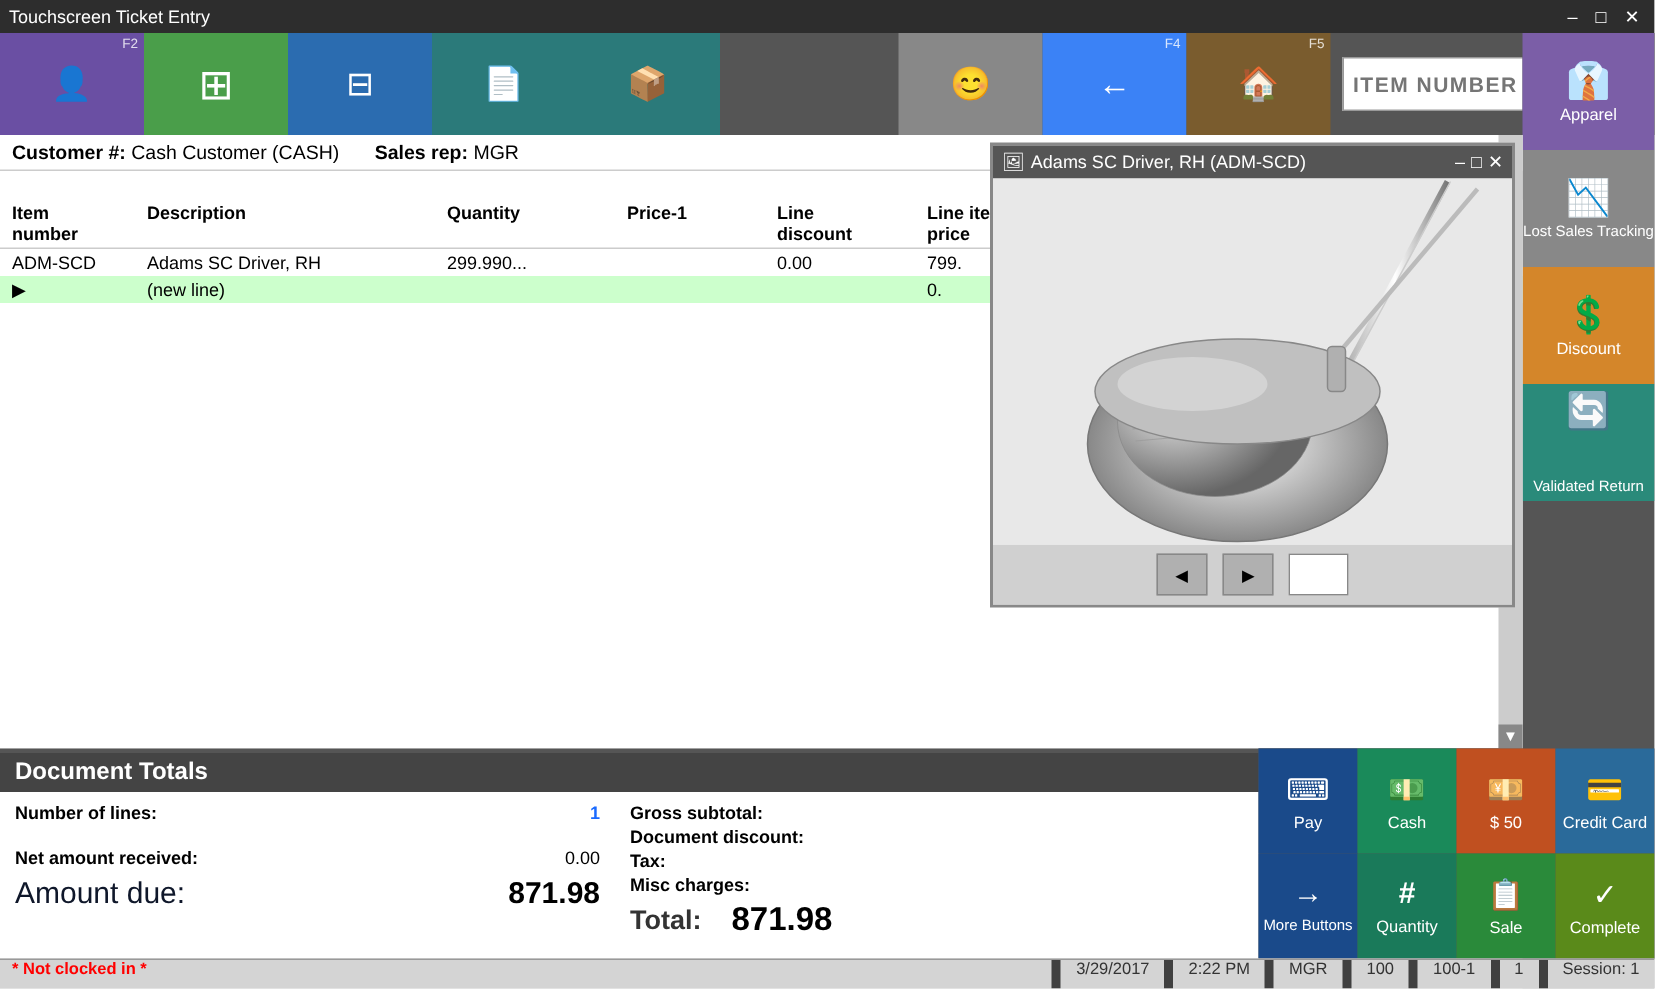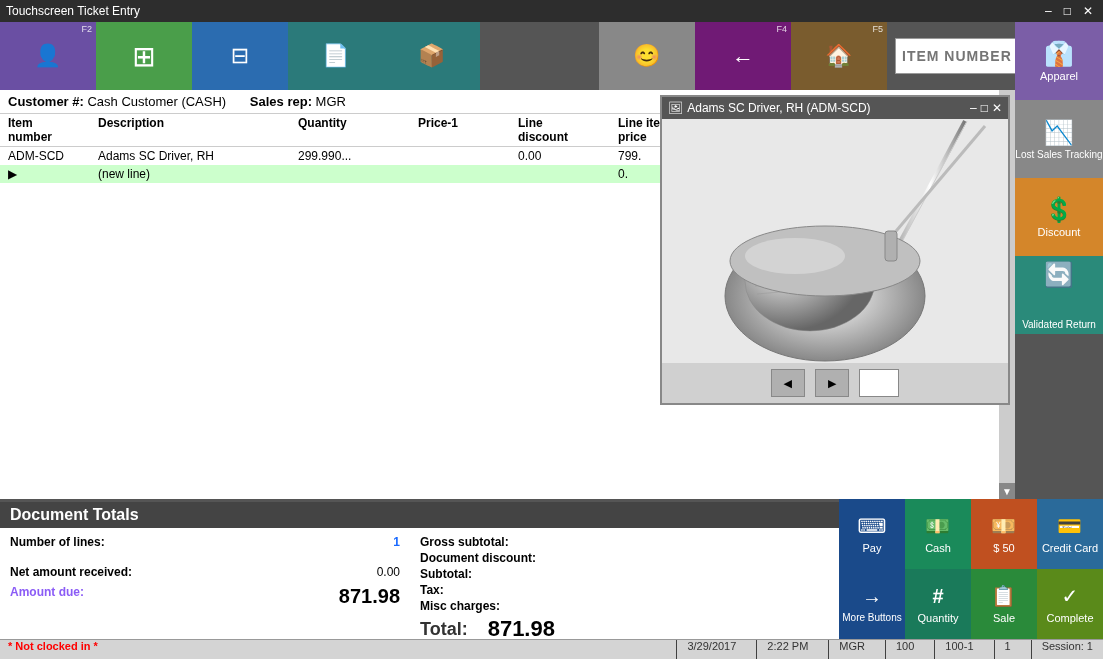--- a/index.html
+++ b/index.html
@@ -49,21 +49,21 @@
       right: 4px;
       font-size: 9px;
       color: rgba(255,255,255,0.8);
     }
     .toolbar-btn .icon { font-size: 22px; }
     .btn-purple { background: #6a4fa3; }
     .btn-green { background: #4a9e4a; }
     .btn-blue-dark { background: #2b6cb0; }
     .btn-teal { background: #2b7a7a; }
     .btn-gray-tb { background: #888; }
-    .btn-orange { background: #701a75; }
+    .btn-orange { background: #3b82f6; }
     .btn-brown { background: #7a5c2e; }
 
     .toolbar-spacer { flex: 1; background: #555; display: flex; align-items: center; justify-content: flex-end; padding-right: 8px; }
 
     #search-box {
       background: white;
       height: 36px;
       width: 200px;
       display: flex;
       align-items: center;
@@ -144,20 +144,21 @@
 
     
     #table-header {
       display: grid;
       grid-template-columns: 90px 200px 120px 100px 100px 120px;
       background: white;
       padding: 2px 8px;
       border-bottom: 1px solid #ccc;
       font-size: 12px;
       font-weight: bold;
+      margin-top: 19px;
     }
 
     
     #table-body { font-size: 12px; }
     .table-row {
       display: grid;
       grid-template-columns: 90px 200px 120px 100px 100px 120px;
       padding: 2px 8px;
     }
     .row-data { background: white; }
@@ -245,23 +246,22 @@
     }
     #statusbar .notclockedin {
       color: red;
       font-weight: bold;
       padding: 0 8px;
       min-width: 120px;
     }
     #statusbar .spacer { flex: 1; }
     #statusbar .seg {
       padding: 0 10px;
-      border-left: 1px solid #404040;
+      border-left: 6px solid #404040;
       color: #333;
-      margin-left: 10px;
     }
 
     
     #img-popup {
       position: absolute;
       top: 95px;
       left: 660px;
       width: 350px;
       height: 310px;
       background: white;
@@ -521,36 +521,32 @@
       <div class="row">
         <span class="label">Number of lines:</span>
         <span style="margin-left:10px; color:#1a6aff; font-weight:bold;">1</span>
       </div>
       <br>
       <div class="row">
         <span class="label">Net amount received:</span>
         <span style="margin-left:10px;">0.00</span>
       </div>
       <div class="row" style="margin-top:4px;">
-        <span class="label" style="color:#8b5cf6; font-size:12px; font-weight:bold;">Amount due:</span>
+        <span class="label" style="color:#0f172a; font-size:20px; font-weight:normal;">Amount due:</span>
         <span style="margin-left:10px; font-size:20px; font-weight:bold;">871.98</span>
       </div>
     </div>
     <div id="doc-mid">
       <div class="row">
         <span class="label">Gross subtotal:</span>
         <span>799.98</span>
       </div>
       <div class="row">
         <span class="label">Document discount:</span>
         <span>0.00</span>
-      </div>
-      <div class="row">
-        <span class="label">Subtotal:</span>
-        <span>799.98</span>
       </div>
       <div class="row">
         <span class="label">Tax:</span>
         <span>72.00</span>
       </div>
       <div class="row">
         <span class="label">Misc charges:</span>
         <span>0.00</span>
       </div>
       <div id="total-row">

